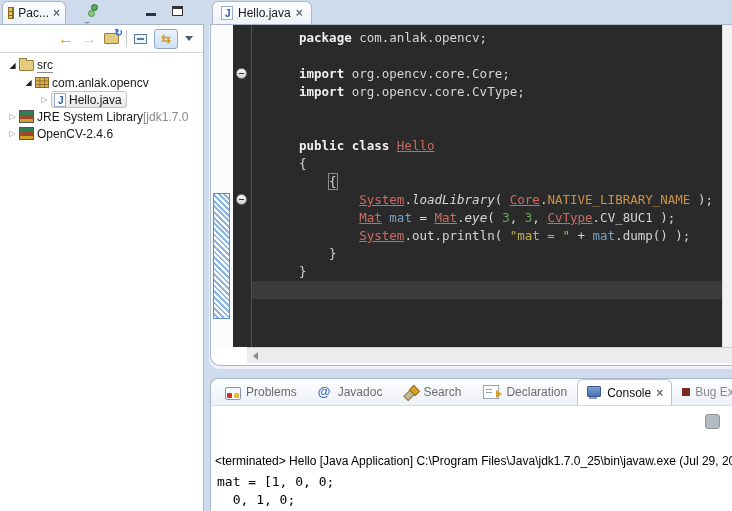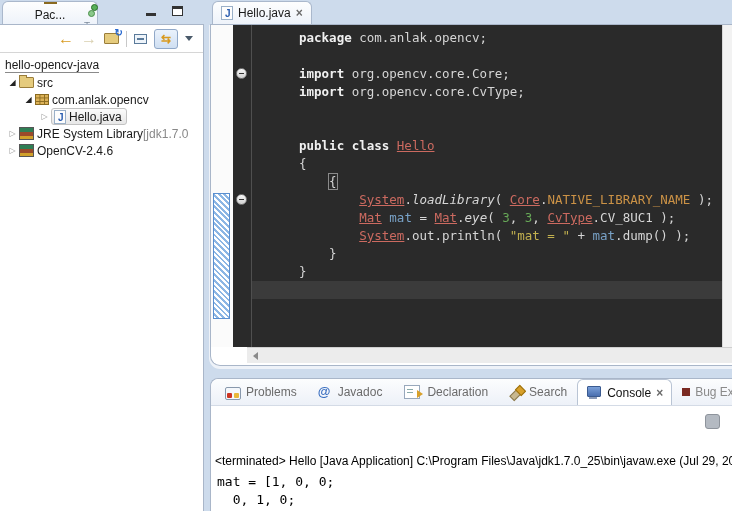--- a/index.html
+++ b/index.html
@@ -1,24 +1,24 @@
 <!DOCTYPE html>
 <html><head>
 <meta charset="utf-8">
 <style>
   * { margin:0; padding:0; box-sizing:border-box; }
   html,body { width:732px; height:511px; overflow:hidden; }
   body { background:#cddbec; font-family:"Liberation Sans", sans-serif; position:relative; }
 
   
   .left-tabrow { position:absolute; left:0; top:0; width:205px; height:24px; }
-  .ltab-active { position:absolute; left:2px; top:1px; height:23px; width:96px;
+  .ltab-active { position:absolute; left:2px; top:1px; height:23px; width:64px;
     background:linear-gradient(#fdfefe,#eef3fa); border:1px solid #aab8cc; border-bottom:none;
     border-radius:6px 6px 0 0; display:flex; align-items:center; gap:4px; padding:0 5px;
-    font-size:12px; color:#1a1a1a;flex-direction:column; }
+    font-size:12px; color:#1a1a1a; }
   .ltab-inactive { position:absolute; left:84px; top:4px; display:flex; align-items:center; gap:4px;
     font-size:10px; color:#7d8b9c;flex-direction:column; }
   .winbtn-min { position:absolute; left:146px; top:13px; width:10px; height:3px; background:#333; }
   .winbtn-max { position:absolute; left:172px; top:6px; width:11px; height:10px;
     border:1px solid #333; border-top:3px solid #333; background:#fff; }
 
   .left-body { position:absolute; left:0; top:24px; width:204px; height:487px;
     background:#fff; border-top:1px solid #a9b6c9; border-right:1px solid #a9b6c9; }
   .ptoolbar { height:28px; border-bottom:1px solid #d6d6d6; display:flex; align-items:center;
     justify-content:flex-end; gap:7px; padding-right:10px; }
@@ -156,23 +156,20 @@
   <div class="ptoolbar">
     <span class="tb-back">←</span>
     <span class="tb-fwd">→</span>
     <span class="tb-up"></span>
     <span class="tb-sep"></span>
     <span class="tb-collapse"></span>
     <span class="tb-link">⇆</span>
     <span class="tb-menu"></span>
   </div>
   <div class="ptree" id="ptree">
-      <div class="trow" style="padding-left: 2px;">
-        <span class="tlabel">hello-opencv-java</span>
-      </div>
       <div class="trow" style="padding-left: 6px;">
         <span class="arr arr-exp">◢</span>
         <span class="ticon ticon-folder"></span>
         <span class="tlabel">src</span>
       </div>
       <div class="trow" style="padding-left: 22px;">
         <span class="arr arr-exp">◢</span>
         <span class="ticon ticon-package"></span>
         <span class="tlabel">com.anlak.opencv</span>
       </div>
@@ -239,26 +236,26 @@
   <div class="bot-tabrow" id="bot-tabs">
       <div class="btab">
         <span class="bicon bicon-problems"></span>
         <span>Problems</span>
       </div>
       <div class="btab">
         <span class="bicon bicon-javadoc"></span>
         <span>Javadoc</span>
       </div>
       <div class="btab">
+        <span class="bicon bicon-search"></span>
+        <span>Search</span>
+      </div>
+      <div class="btab">
         <span class="bicon bicon-declaration"></span>
         <span>Declaration</span>
-      </div>
-      <div class="btab">
-        <span class="bicon bicon-search"></span>
-        <span>Search</span>
       </div>
       <div class="btab-active">
         <span class="bicon bicon-console"></span>
         <span>Console</span>
         <span class="closex">×</span>
       </div>
       <div class="btab btab-dim">
         <span class="bicon-bug"></span>
         <span>Bug Explorer</span>
       </div>

